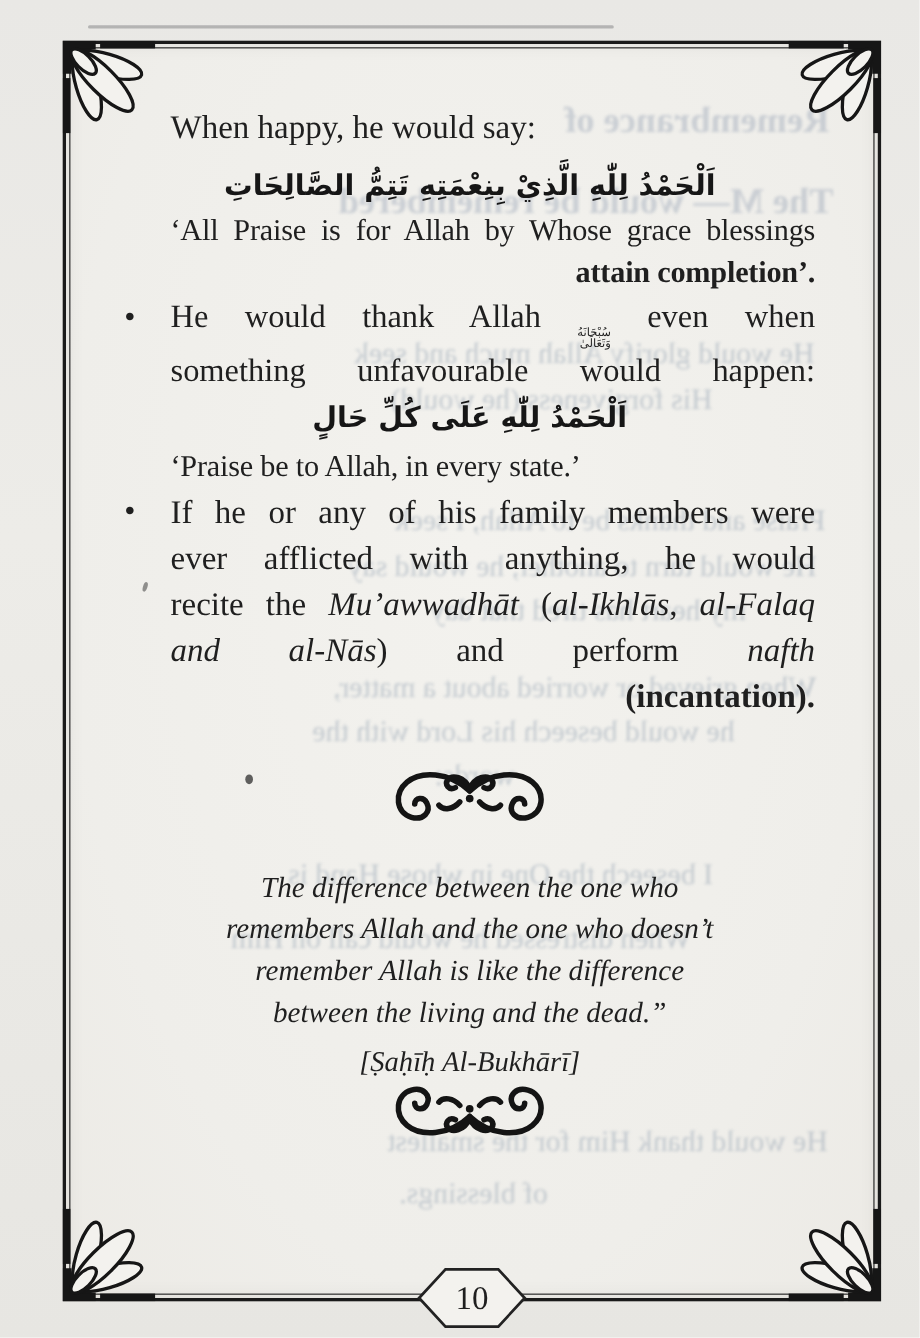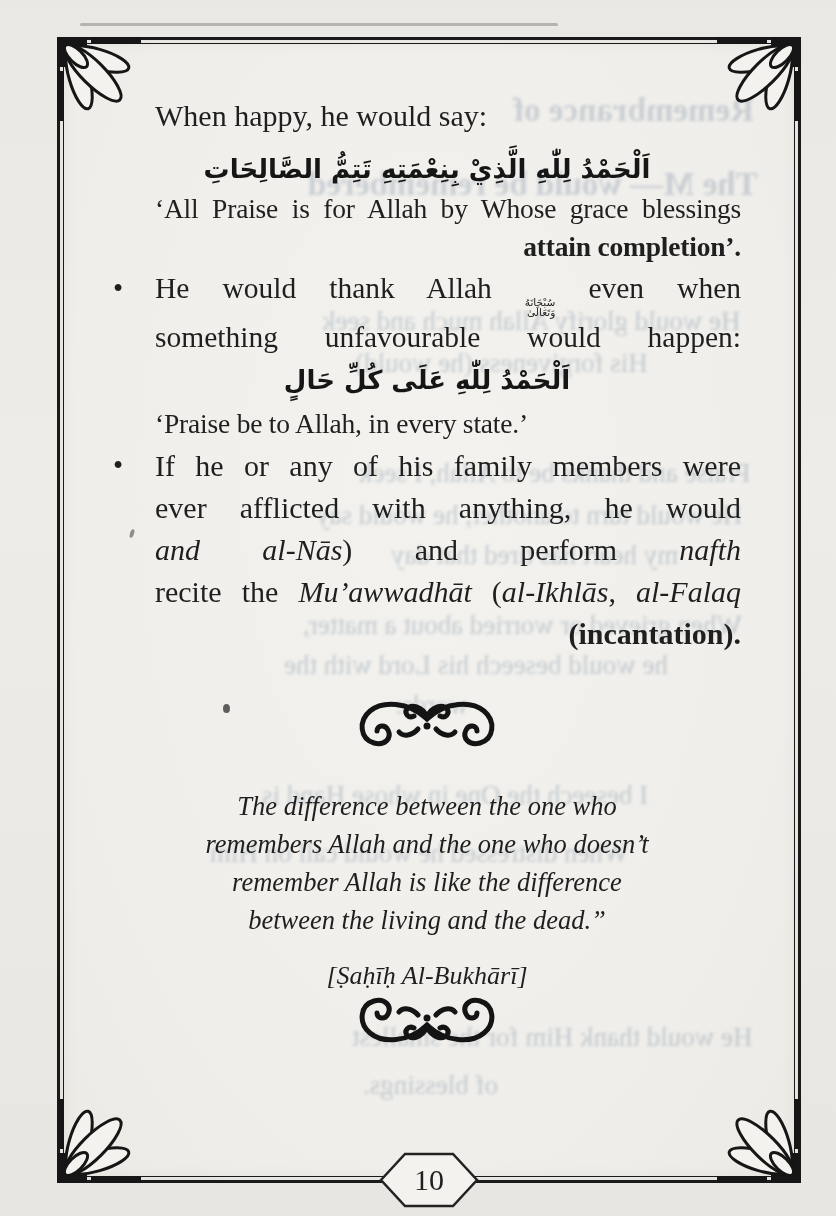--- a/index.html
+++ b/index.html
@@ -65,21 +65,21 @@
   .honorific{
     display:inline-flex;flex-direction:column;direction:rtl;text-align:center;
     font-family:"DejaVu Sans",sans-serif;font-size:10.5px;font-weight:normal;
     line-height:10px;vertical-align:-8px;color:#222;
   }
   .flourish-wrap{text-align:center;margin-top:40px;height:62px;}
   .flourish-wrap.f2{margin-top:0px;}
   .flourish{display:inline-block;}
   .flourish.flip{transform:scaleY(-1);}
   .quote{ text-align:center;font-style:italic;font-size:26.5px;line-height:38px;margin-top:30px;}
-  .source{text-align:center;font-style:italic;font-size:26px;margin-top:22px;}
+  .source{text-align:center;font-style:italic;font-size:26px;margin-top:12px;}
 
   
   .page-badge{position:absolute;left:50%;bottom:-31px;margin-left:-52px;z-index:5;}
 </style>
 </head>
 <body>
 
 <svg width="0" height="0" style="position:absolute" aria-hidden="true">
   <defs>
     <g id="knot" stroke="#161616" stroke-width="3" fill="#f3f2ee">
@@ -167,22 +167,22 @@
 
     <div class="arabic a2">اَلْحَمْدُ لِلّٰهِ عَلَى كُلِّ حَالٍ</div>
 
     <div class="trans t2 indent">‘Praise be to Allah, in every state.’</div>
 
     <div class="bullet-row b2">
       <div class="bullet-marker">•</div>
       <div class="bullet-body">
         <div class="jline"><span>If he or any of his family members were</span></div>
         <div class="jline"><span>ever afflicted with anything, he would</span></div>
+        <div class="jline"><span>recite the </span><span class="it">Mu’awwadhāt</span><span> (</span><span class="it">al-Ikhlās</span><span>, </span><span class="it">al-Falaq</span></div>
         <div class="jline"><span class="it">and al-Nās</span><span>) and perform </span><span class="it">nafth</span></div>
-        <div class="jline"><span>recite the </span><span class="it">Mu’awwadhāt</span><span> (</span><span class="it">al-Ikhlās</span><span>, </span><span class="it">al-Falaq</span></div>
         <div class="lastline"><span>(incantation).</span></div>
       </div>
     </div>
 
     <div class="flourish-wrap">
       <svg class="flourish" width="194" height="58" viewBox="0 0 194 58">
           <use href="#flourish-g"></use>
         </svg>
     </div>
 

